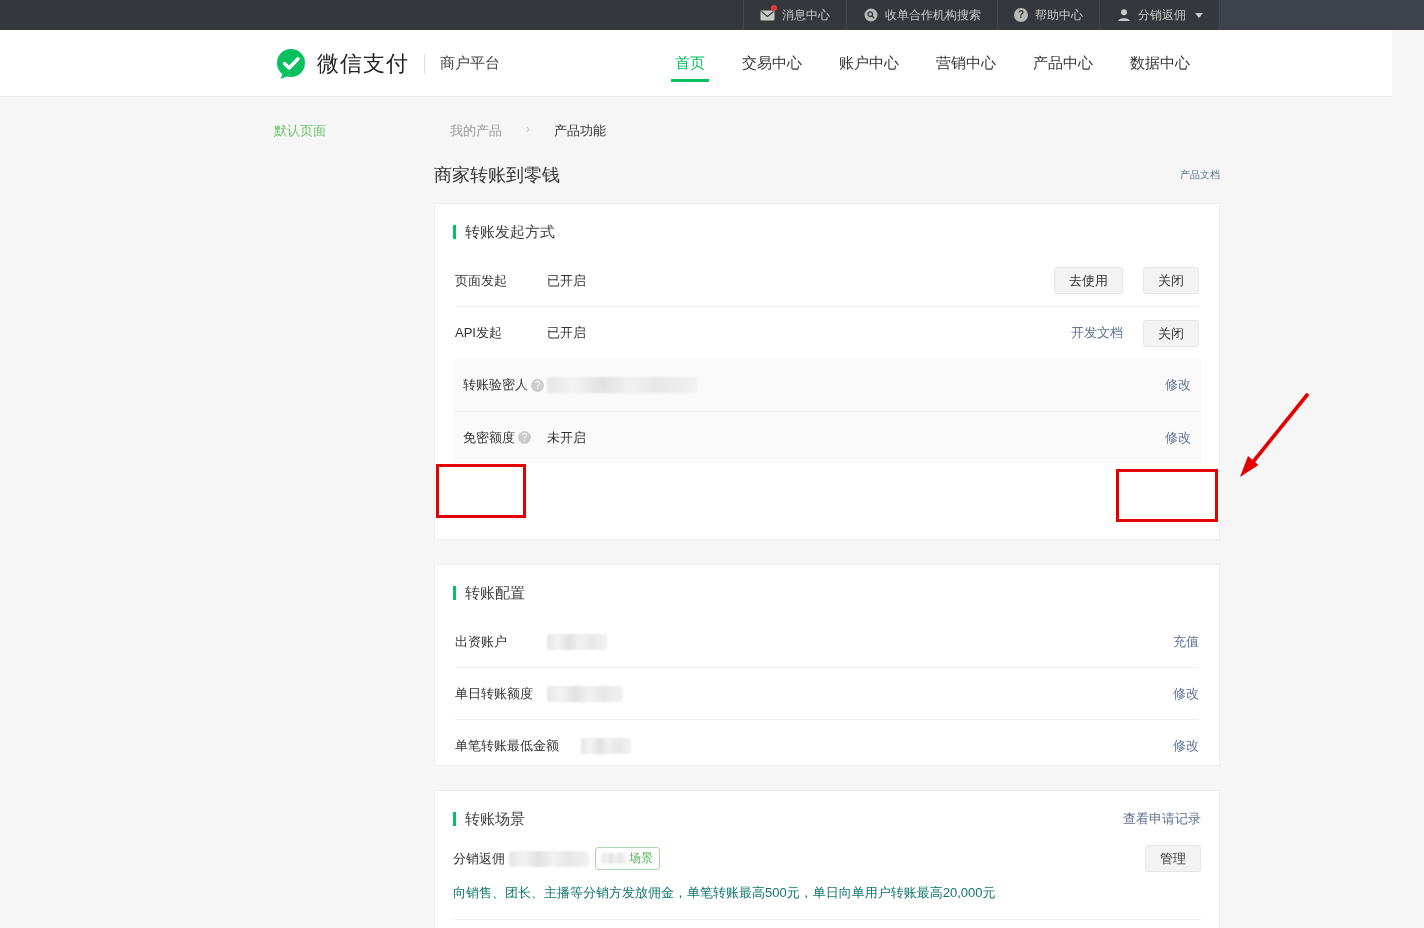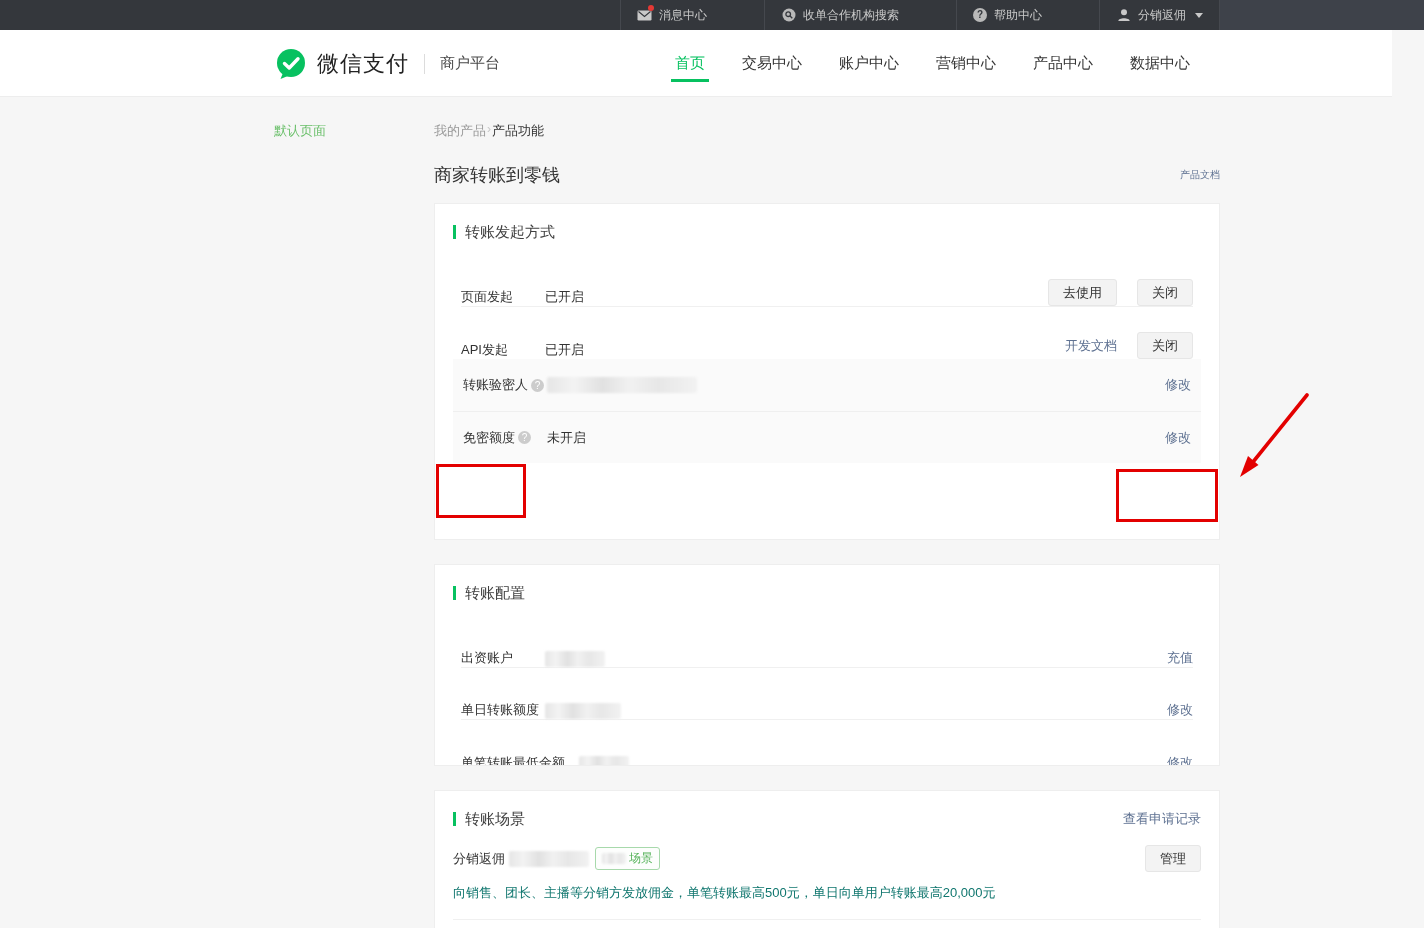--- a/index.html
+++ b/index.html
@@ -3,21 +3,21 @@
 <meta charset="utf-8">
 <style>
   * { margin:0; padding:0; box-sizing:border-box; }
   html,body { width:1424px; height:928px; }
   body { font-family:"Liberation Sans","DejaVu Sans",sans-serif; background:#f6f6f6; }
   .page { position:relative; width:1424px; height:928px; overflow:hidden; background:#f6f6f6; }
 
   
   .topbar { position:absolute; left:0; top:0; width:1424px; height:30px; background:#34373c; }
   .topbar-trailing { position:absolute; right:0; top:0; width:204px; height:30px; background:#3e424a; }
-  .topbar-items { position:absolute; right:204px; top:0; height:30px; display:flex;gap:41px; }
+  .topbar-items { position:absolute; right:204px; top:0; height:30px; display:flex; }
   .topbar-item { display:flex; align-items:center; gap:7px; padding:0 16px; height:30px;
                  background:#34373c; border-left:1px solid #45484e; color:#c9c9c9; font-size:12px; cursor:pointer; }
   .topbar-item:last-child { border-right:1px solid #45484e; }
   .tb-icon { position:relative; display:inline-flex; width:15px; height:14px; align-items:center; justify-content:center; }
   .tb-badge { position:absolute; right:-2px; top:-3px; width:6px; height:6px; border-radius:50%; background:#e53935; }
   .circle-q { display:inline-block; width:14px; height:14px; border-radius:50%; background:#b9b9b9;
               color:#34373c; font-size:10px; font-weight:bold; line-height:14px; text-align:center; }
   .caret-down { width:0; height:0; border-left:4px solid transparent; border-right:4px solid transparent;
                 border-top:5px solid #c9c9c9; margin-left:2px; }
 
@@ -28,39 +28,39 @@
   .brand-sep { width:1px; height:20px; background:#dcdcdc; margin:0 15px; }
   .brand-sub { font-size:15px; color:#4a4a4a; }
   .nav { position:absolute; right:202px; top:0; height:67px; display:flex; align-items:center; gap:37px; }
   .nav-item { position:relative; font-size:15px; color:#353535; cursor:pointer; padding:22px 0; }
   .nav-item.active { color:#07c160; }
   .nav-item.active::after { content:""; position:absolute; left:-4px; right:-4px; bottom:13px; height:3px; background:#07c160; }
 
   
   .sidebar-link { position:absolute; left:274px; top:122px; font-size:13px; color:#6cc06c; cursor:pointer; }
   .content { position:absolute; left:434px; top:97px; width:786px; }
-  .breadcrumb { position:absolute; left:0; top:25px; font-size:13px; display:flex; gap:1px; align-items:flex-start; }
+  .breadcrumb { position:absolute; left:16px; top:25px; font-size:13px; display:flex; gap:24px; align-items:flex-start; }
   .bc-parent { color:#999; cursor:pointer; }
   .bc-sep { color:#c8c8c8; font-size:12px; }
   .bc-current { color:#333; }
   .page-title { position:absolute; left:0; top:66px; font-size:18px; color:#333; }
   .doc-link { position:absolute; right:0; top:71px; font-size:10px; color:#5f7292; cursor:pointer; }
 
   .card { position:absolute; left:434px; width:786px; background:#fff; border:1px solid #eeeeee; padding-top:18px; overflow:hidden; }
   .card1 { top:203px; height:337px; }
   .card2 { top:564px; height:202px; }
   .card3 { top:790px; height:200px; }
 
   .card-title-row { display:flex; align-items:center; margin:0 18px; height:20px; }
   .green-bar { width:3px; height:14px; background:#07c160; margin-right:9px; }
   .card-title { font-size:15px; color:#404040; }
   .title-right-link { margin-left:auto; font-size:13px; color:#5f7292; cursor:pointer; }
 
   .rows { margin-top:13px; }
-  .row { display:flex; align-items:flex-end; height:52px; margin:0 26px; font-size:13px; }
+  .row { display:flex; align-items:center; height:52px; margin:0 20px; font-size:13px;gap:8px; }
   .row.bordered { border-bottom:1px solid #f0f0f0; }
   .row-label { min-width:84px; color:#333; display:flex; align-items:center; }
   .row-value { color:#333; }
   .row-desc { color:#9b9b9b; }
   .row-actions { margin-left:auto; display:flex; align-items:center; gap:20px; }
 
   .btn { background:#f3f3f3; border:1px solid #e6e6e6; border-radius:3px; font-size:13px; color:#333;
          padding:6px 14px; line-height:1; cursor:pointer; font-family:inherit; }
   .link { font-size:13px; color:#5f7292; cursor:pointer; }
 

